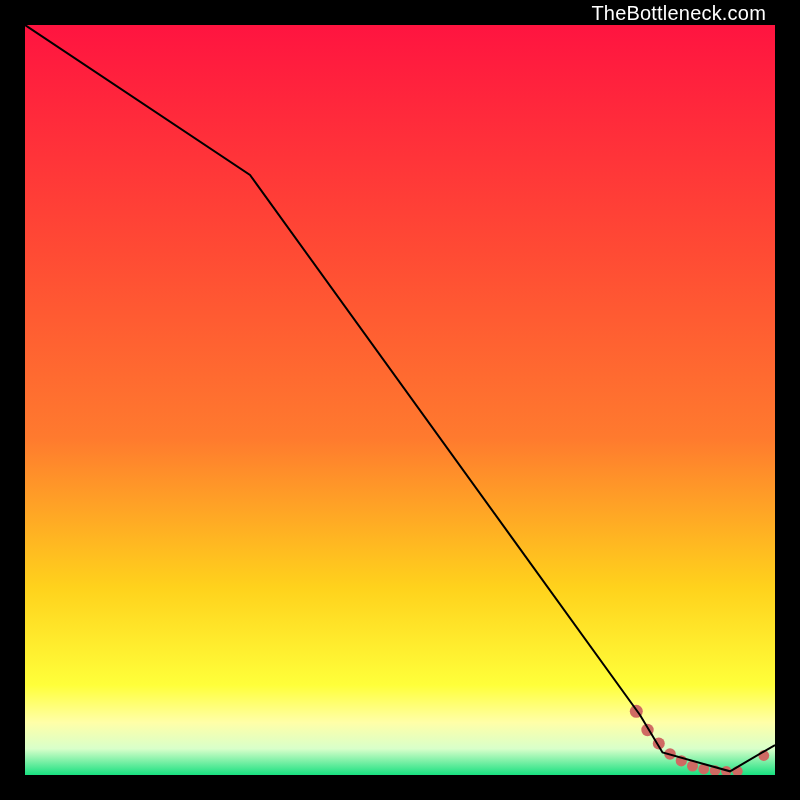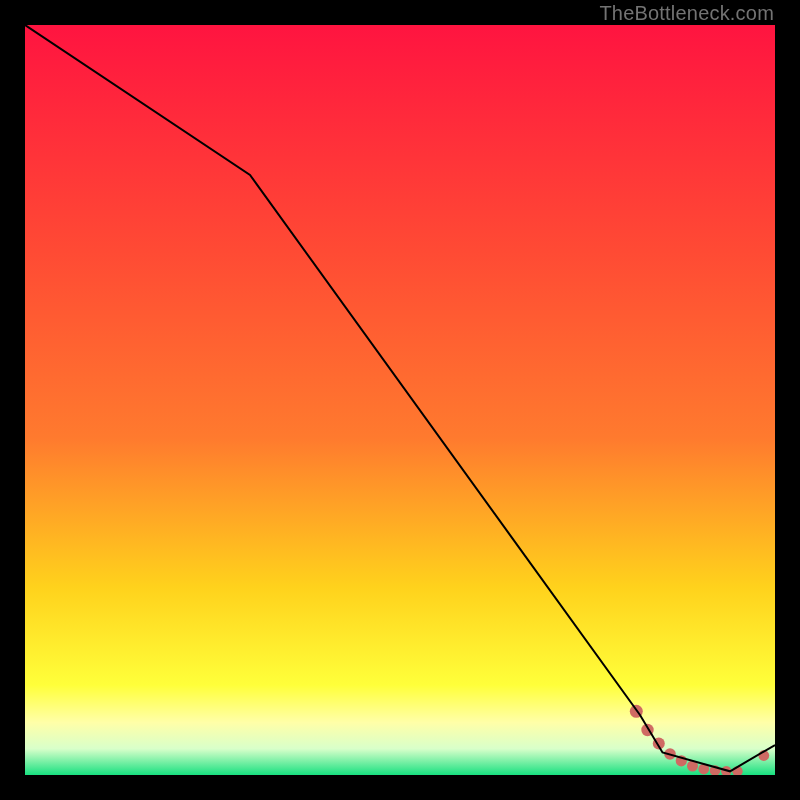--- a/index.html
+++ b/index.html
@@ -27,24 +27,24 @@
     position: absolute;
     inset: 0;
   }
   .overlay-svg {
     position: absolute;
     inset: 0;
   }
   .watermark {
     position: absolute;
     top: 2px;
-    right: 26px;
+    right: 34px;
     font-family: Arial, Helvetica, sans-serif;
     font-size: 20px;
-    color: #737373;
+    color: #ffffff;
     letter-spacing: 0.2px;
   }
 </style>
 </head>
 <body>
 
 <div class="stage">
 
   <div class="plot">
     <svg class="gradient" width="750" height="750" viewBox="0 0 750 750" preserveAspectRatio="none">

